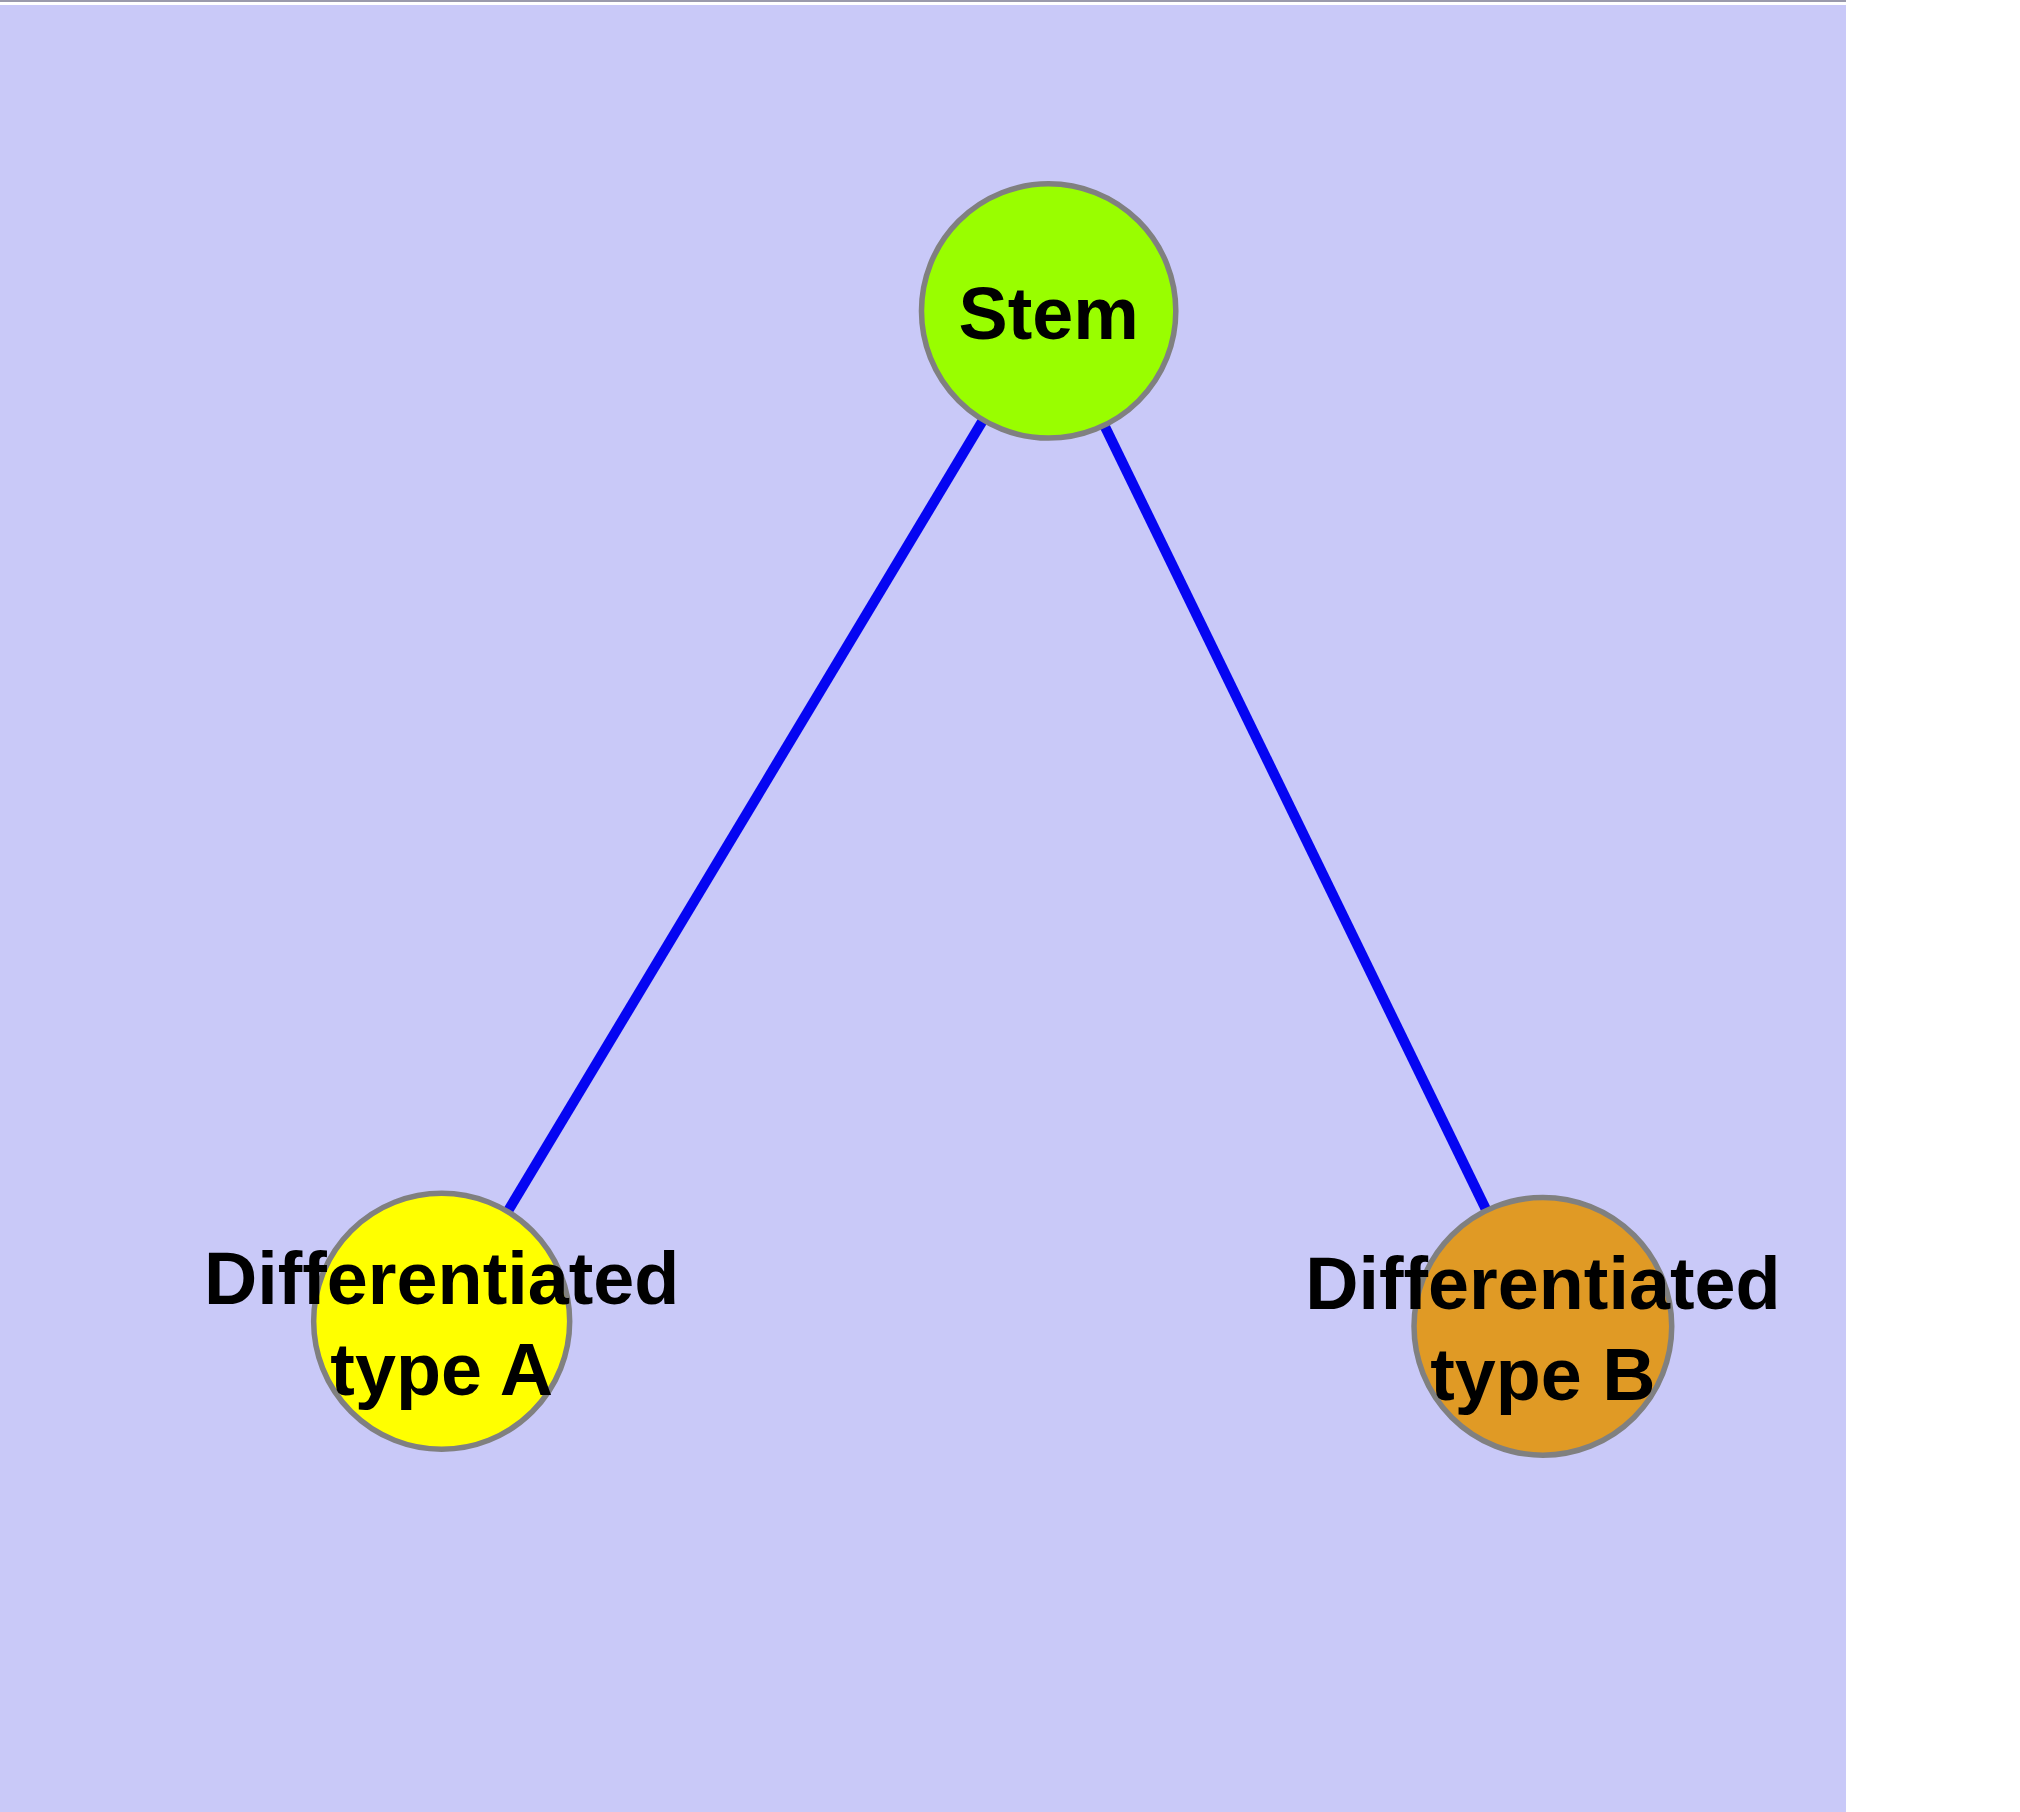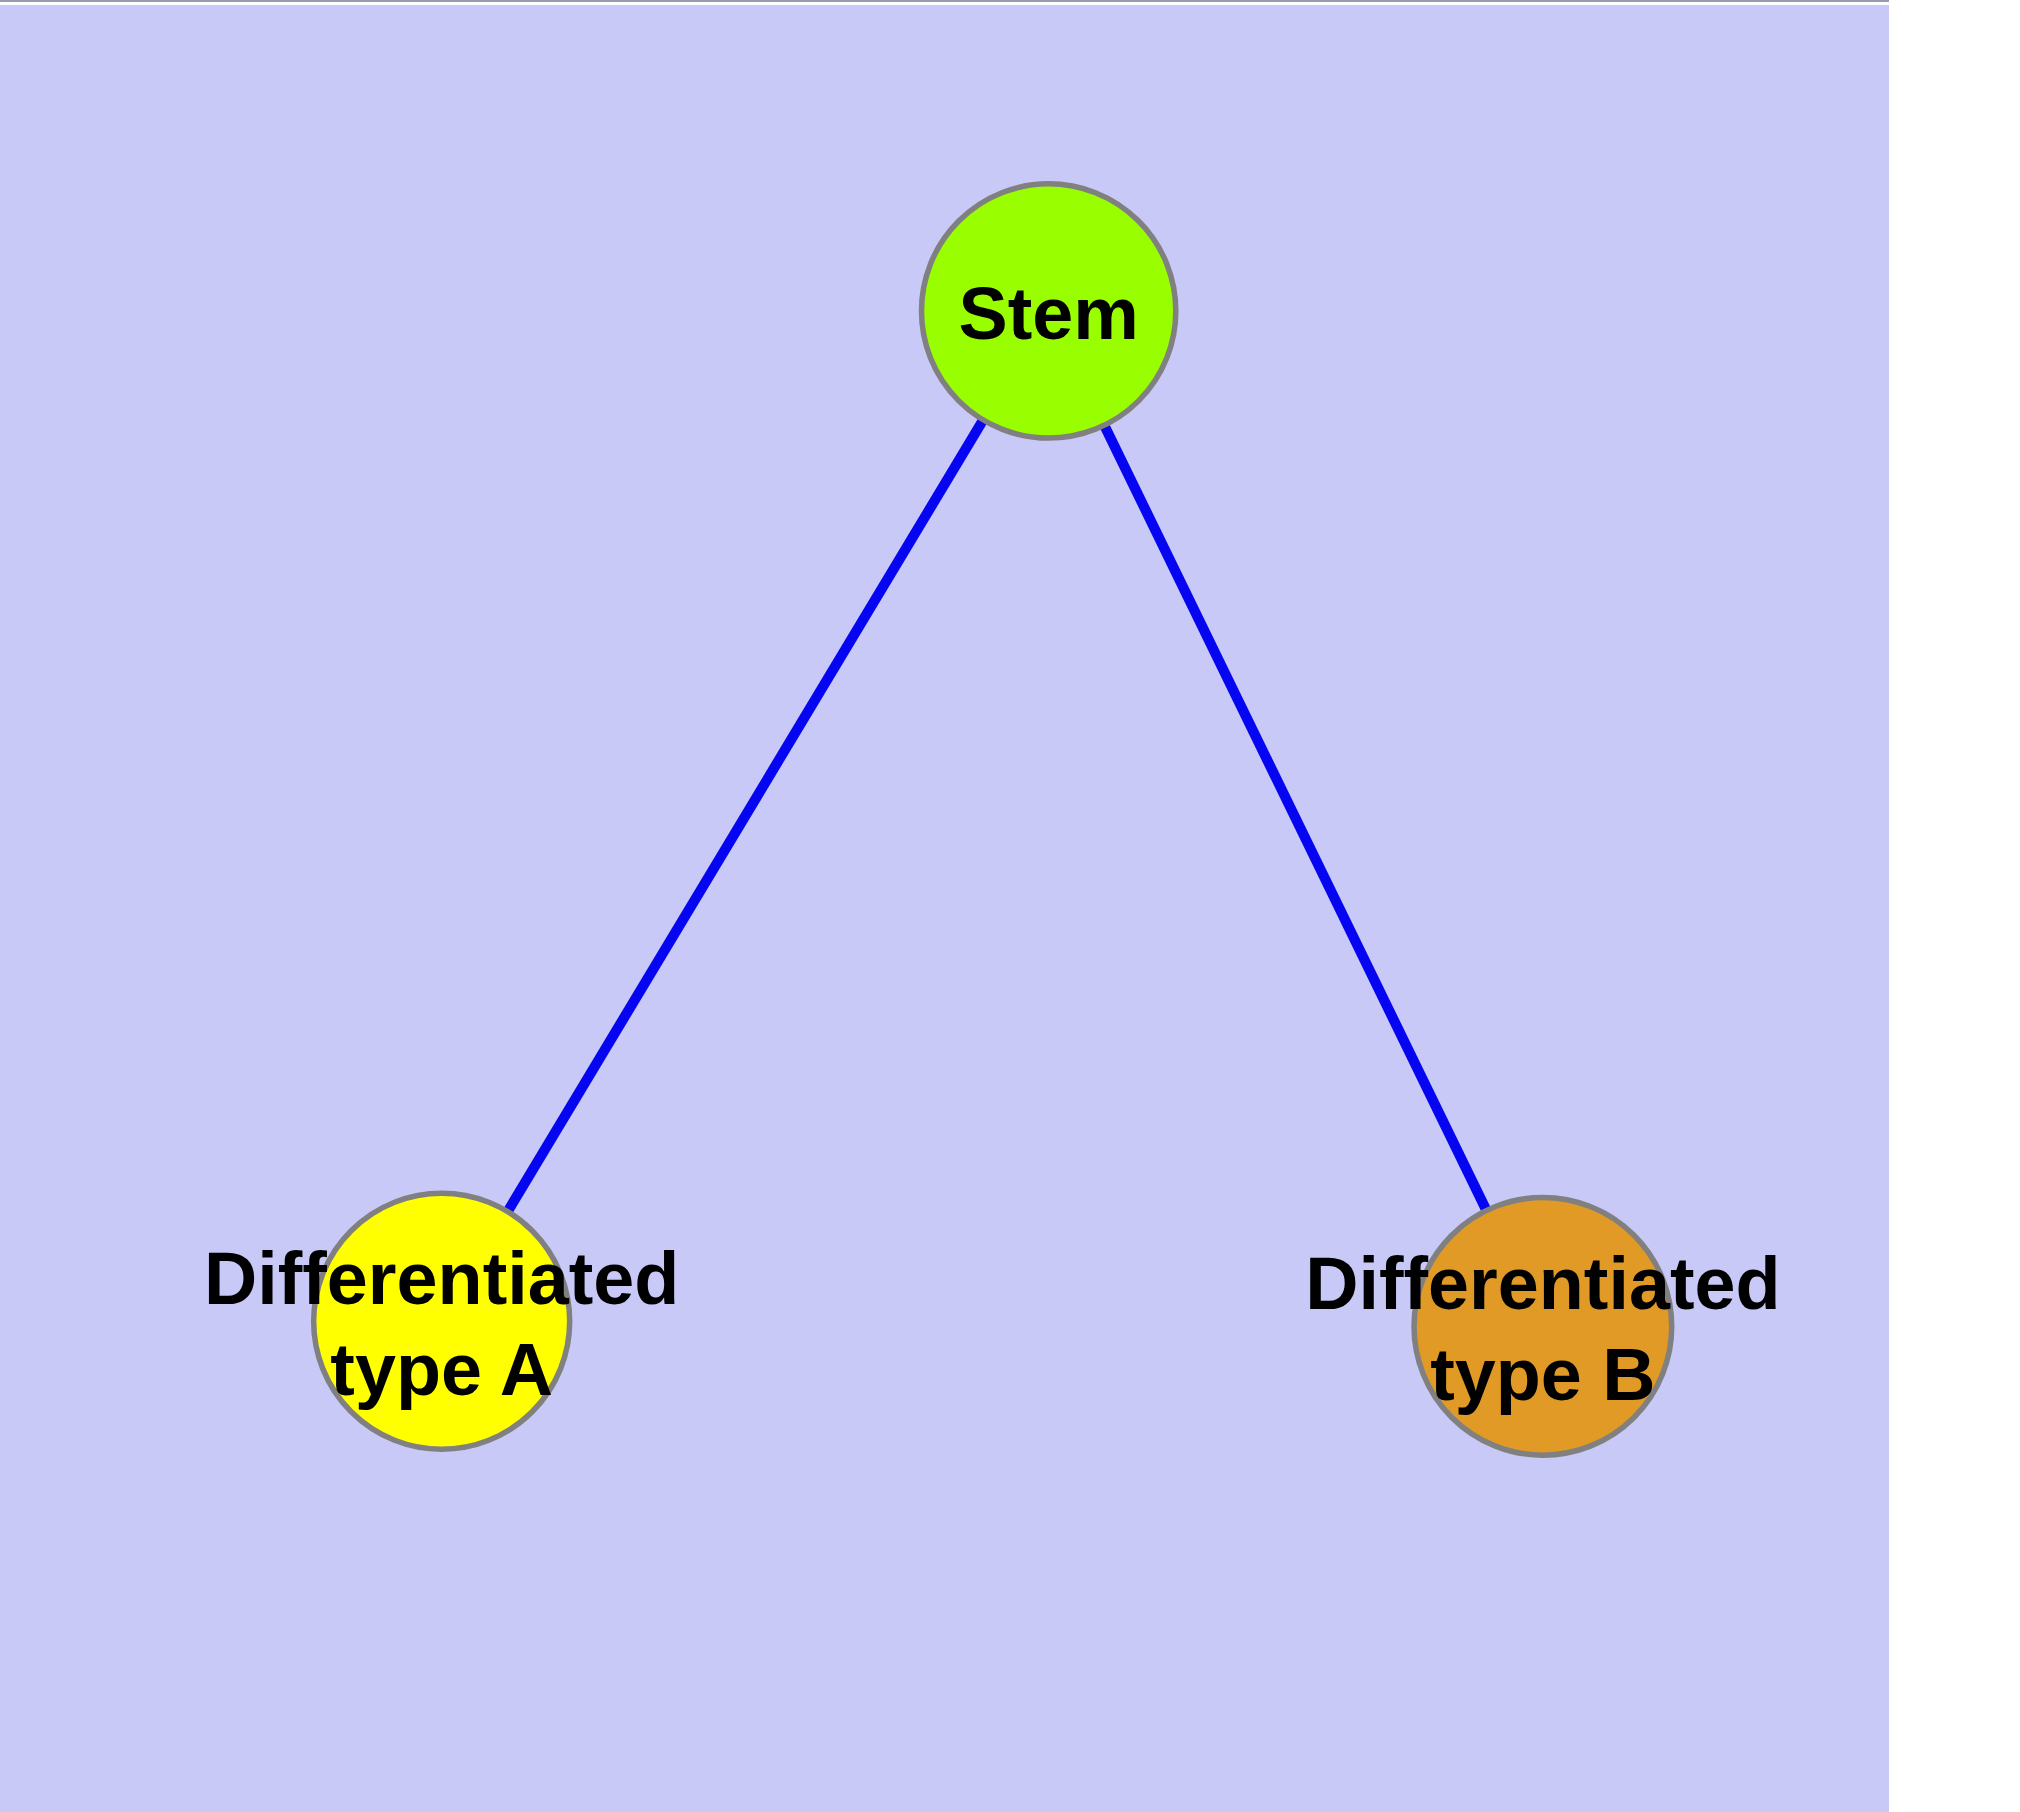--- a/index.html
+++ b/index.html
@@ -7,21 +7,20 @@
     padding: 0;
     background: #ffffff;
     font-family: "Liberation Sans", sans-serif;
   }
   .canvas {
     position: relative;
     width: 1846px;
     height: 1812px;
     background: #ffffff;
     overflow: hidden;
-    padding-left: 43px;
   }
   .top-hairline {
     position: absolute;
     top: 0; left: 0; right: 0;
     height: 1.7px;
     background: #9a9aac;
   }
   .top-margin {
     position: absolute;
     top: 1.7px; left: 0; right: 0;

